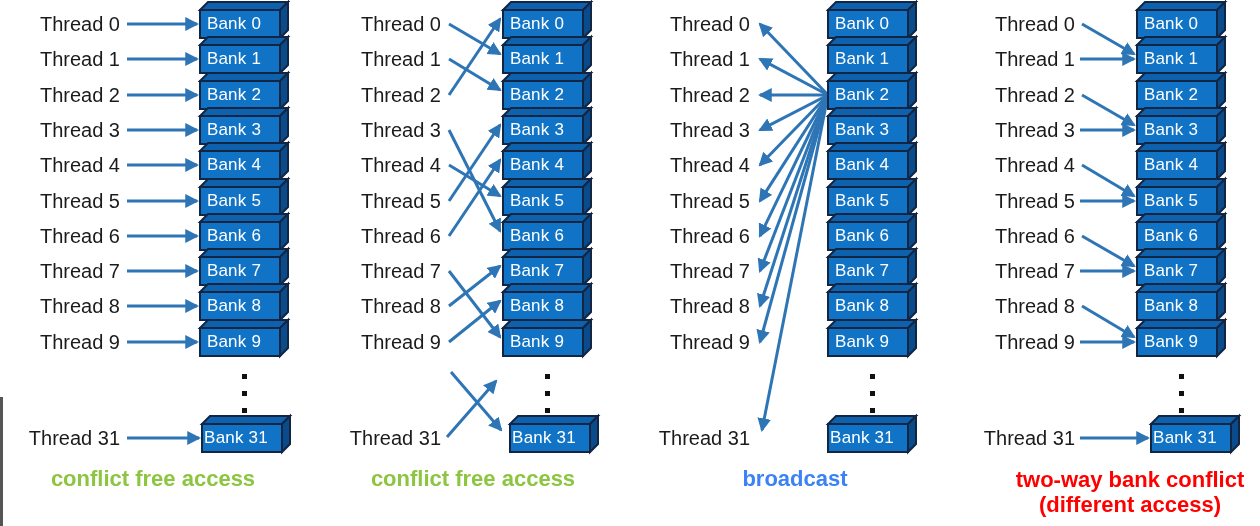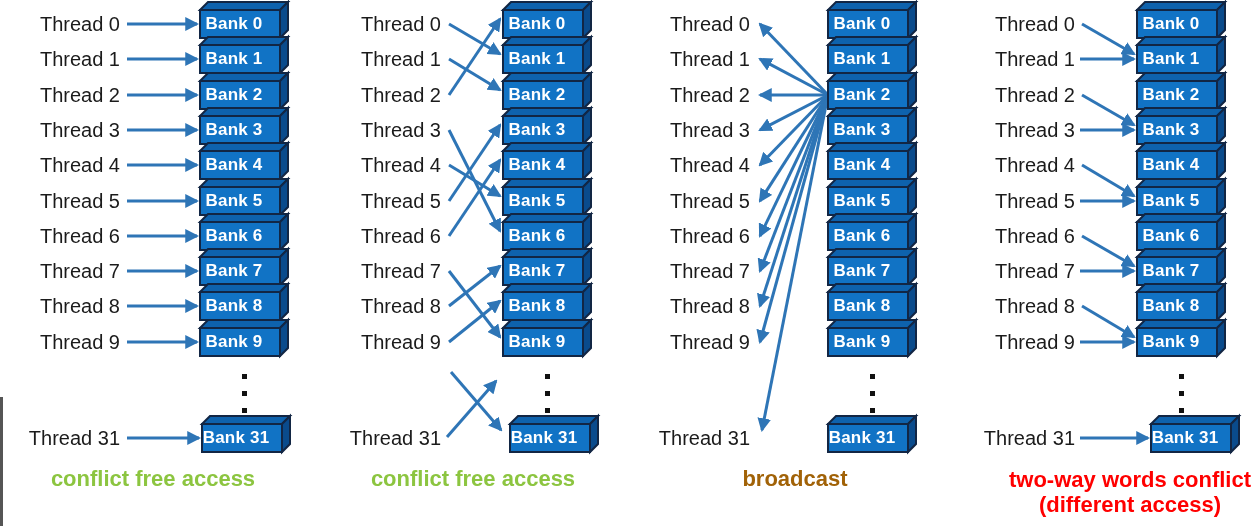--- a/index.html
+++ b/index.html
@@ -2,21 +2,21 @@
 <html><head>
 <meta charset="utf-8">
 <style>
   html,body{margin:0;padding:0;background:#ffffff;}
   body{width:1260px;height:526px;position:relative;overflow:hidden;
        font-family:"Liberation Sans", sans-serif;}
   #diagram-svg{position:absolute;left:0;top:0;width:1260px;height:526px;}
   .thread-label{position:absolute;width:170px;text-align:right;white-space:nowrap;
     font-size:20px;line-height:24px;color:#1b1b1b;}
   .bank-label{position:absolute;width:68px;height:26px;display:flex;align-items:center;
-    justify-content:center;font-size:17px;font-weight:bold;color:#ffffff;letter-spacing:.2px;}
+    justify-content:center;font-size:17px;font-weight:normal;color:#ffffff;letter-spacing:.2px;}
   .dots-dot{position:absolute;width:5px;height:5px;background:#111111;}
   .caption{position:absolute;transform:translateX(-50%);font-size:22px;font-weight:bold;
     white-space:nowrap;}
   .edge-artifact{position:absolute;left:0;top:397px;width:3px;height:129px;background:#555555;}
 </style>
 </head>
 <body>
 
 <svg id="diagram-svg" xmlns="http://www.w3.org/2000/svg">
   <defs>
@@ -292,22 +292,22 @@
         <polygon points="1231,424 1239,416 1239,444 1231,452" fill="#0A4B8C" stroke="#122644" stroke-width="2"></polygon>
         <rect x="1151" y="424" width="80" height="28" fill="#1173C5" stroke="#122644" stroke-width="2"></rect>
       </g>
     </g>
 </svg>
 
 <div class="edge-artifact"></div>
 
 <div class="caption" id="cap0" style="left: 153px; top: 466px; color: rgb(140, 197, 64);">conflict free access</div>
 <div class="caption" id="cap1" style="left: 473px; top: 466px; color: rgb(140, 197, 64);">conflict free access</div>
-<div class="caption" id="cap2" style="left: 795px; top: 466px; color: #a16207;">broadcast</div>
-<div class="caption" id="cap3" style="left: 1130px; top: 467px; color: rgb(255, 0, 0);">two-way words conflict</div>
+<div class="caption" id="cap2" style="left: 795px; top: 466px; color: #3b82f6;">broadcast</div>
+<div class="caption" id="cap3" style="left: 1130px; top: 467px; color: rgb(255, 0, 0);">two-way bank conflict</div>
 <div class="caption" id="cap3b" style="left: 1130px; top: 492px; color: rgb(255, 0, 0);">(different access)</div>
 
 <div class="thread-label" style="left: -50px; top: 12px; color: rgb(27, 27, 27);">Thread 0</div>
 <div class="thread-label" style="left: -50px; top: 47px; color: rgb(27, 27, 27);">Thread 1</div>
 <div class="thread-label" style="left: -50px; top: 83px; color: rgb(27, 27, 27);">Thread 2</div>
 <div class="thread-label" style="left: -50px; top: 118px; color: rgb(27, 27, 27);">Thread 3</div>
 <div class="thread-label" style="left: -50px; top: 153px; color: rgb(27, 27, 27);">Thread 4</div>
 <div class="thread-label" style="left: -50px; top: 189px; color: rgb(27, 27, 27);">Thread 5</div>
 <div class="thread-label" style="left: -50px; top: 224px; color: rgb(27, 27, 27);">Thread 6</div>
 <div class="thread-label" style="left: -50px; top: 259px; color: rgb(27, 27, 27);">Thread 7</div>

